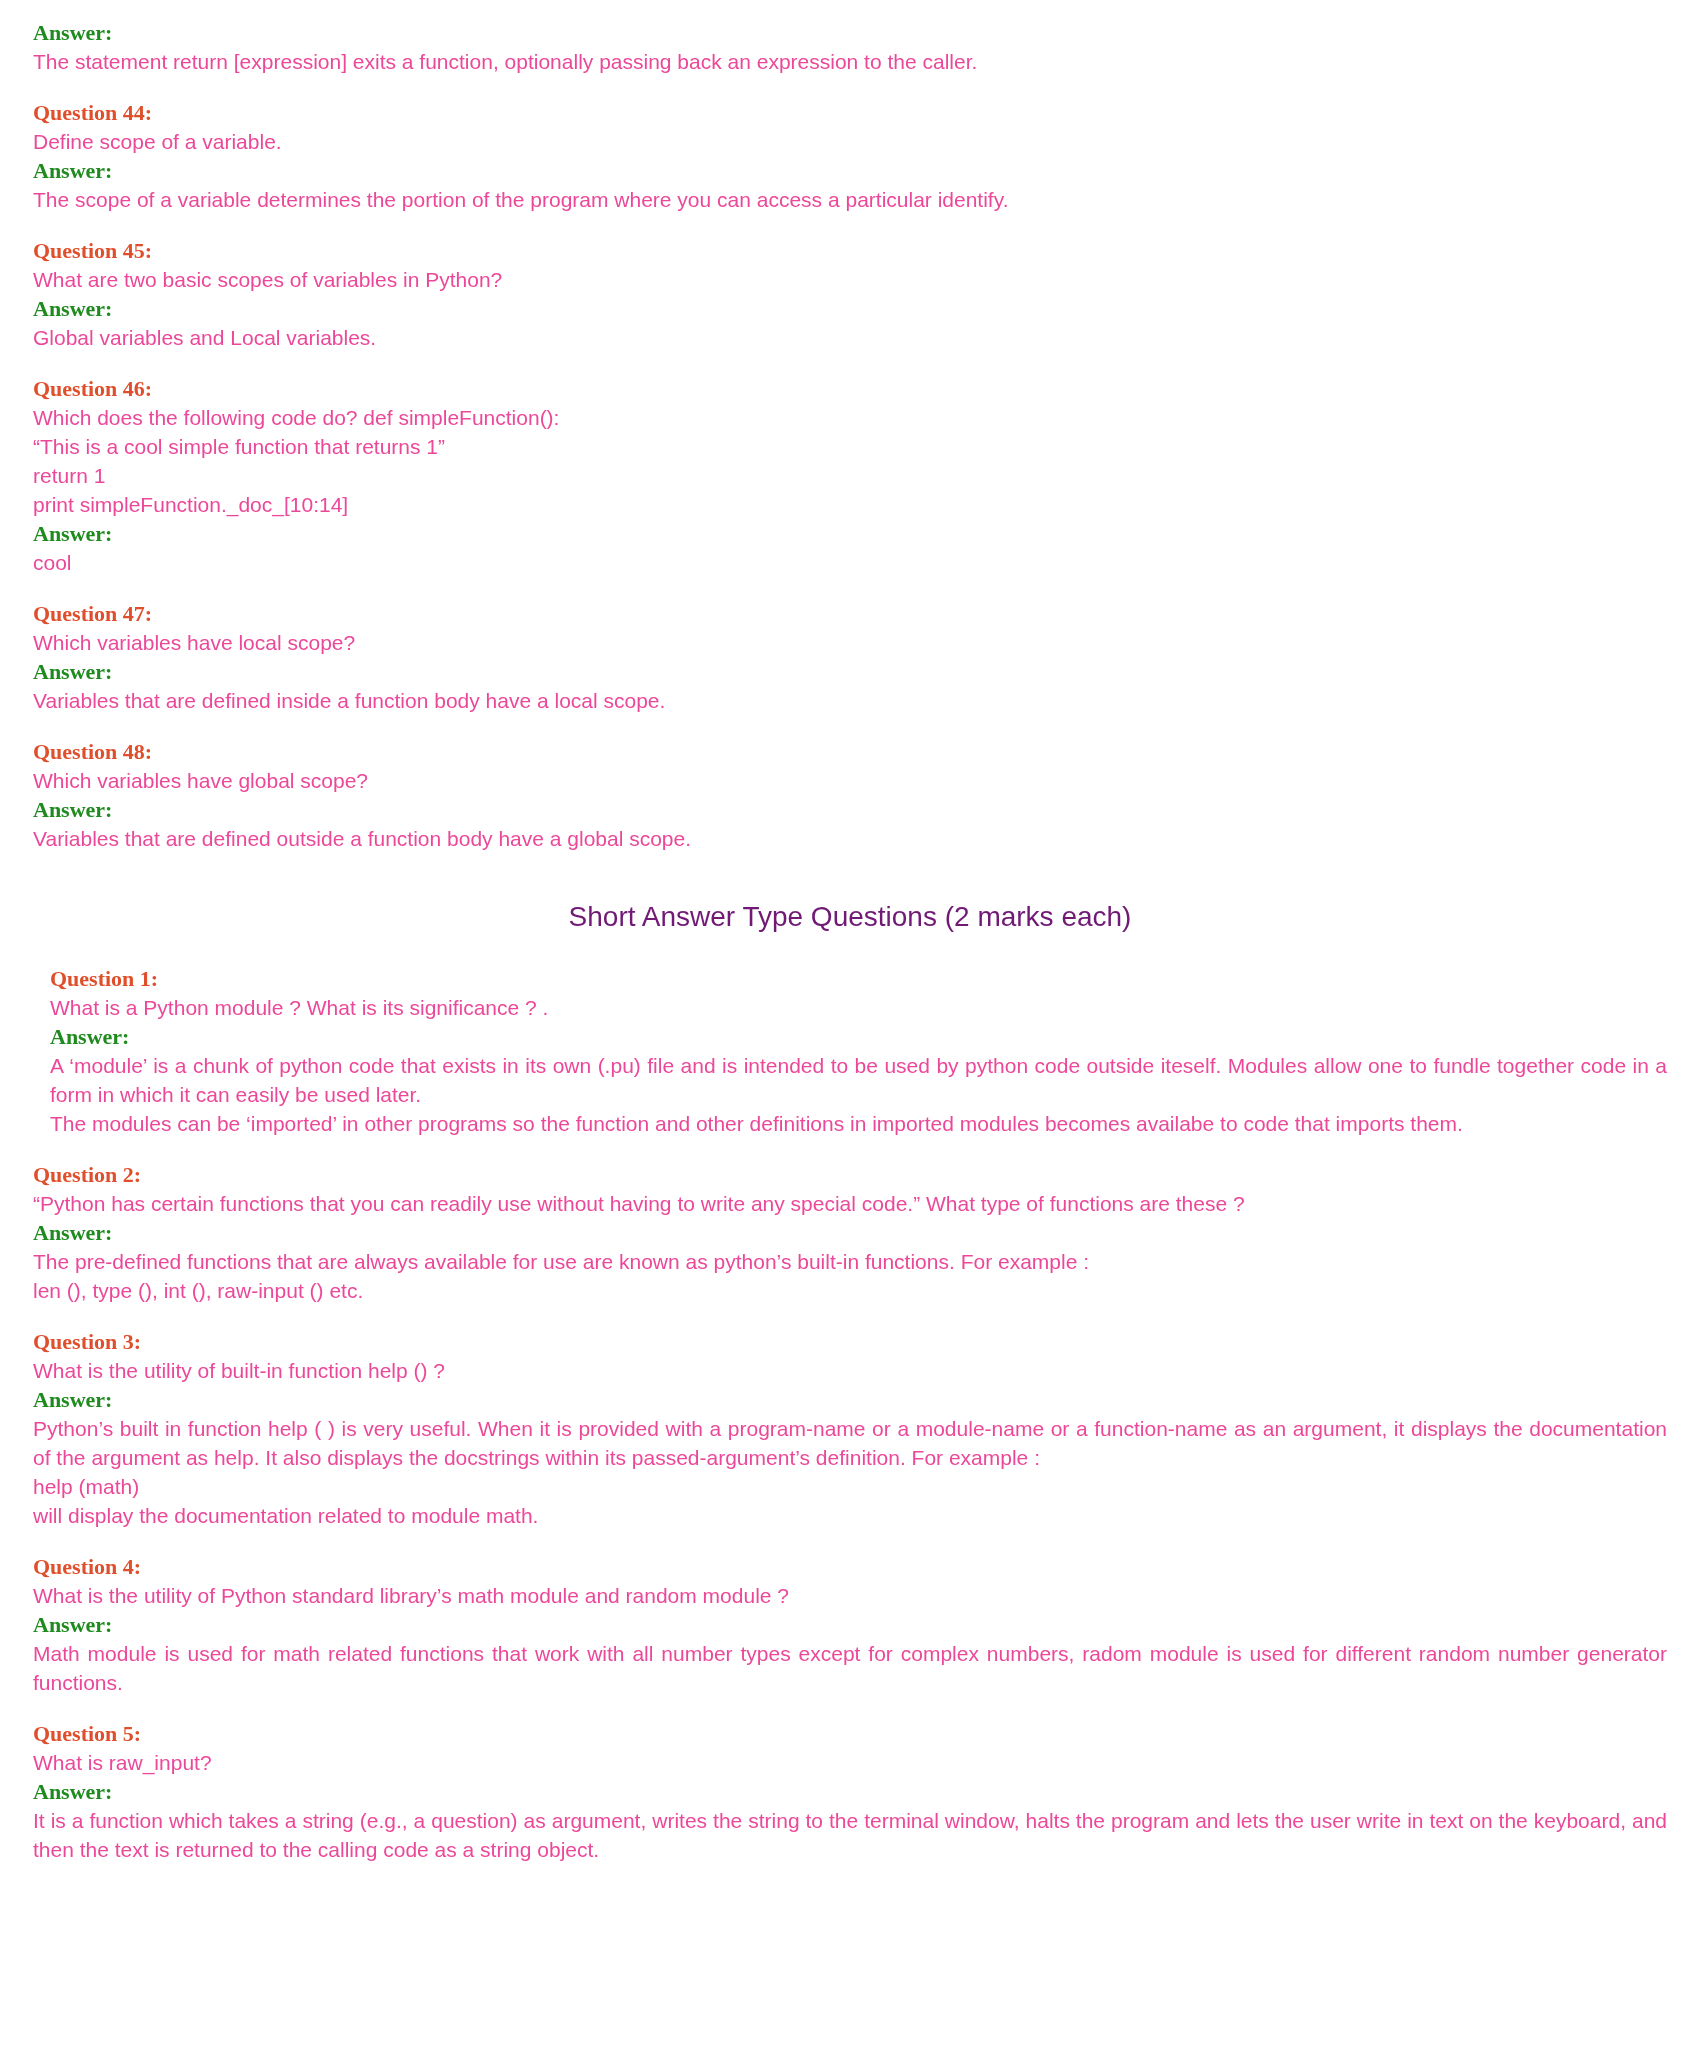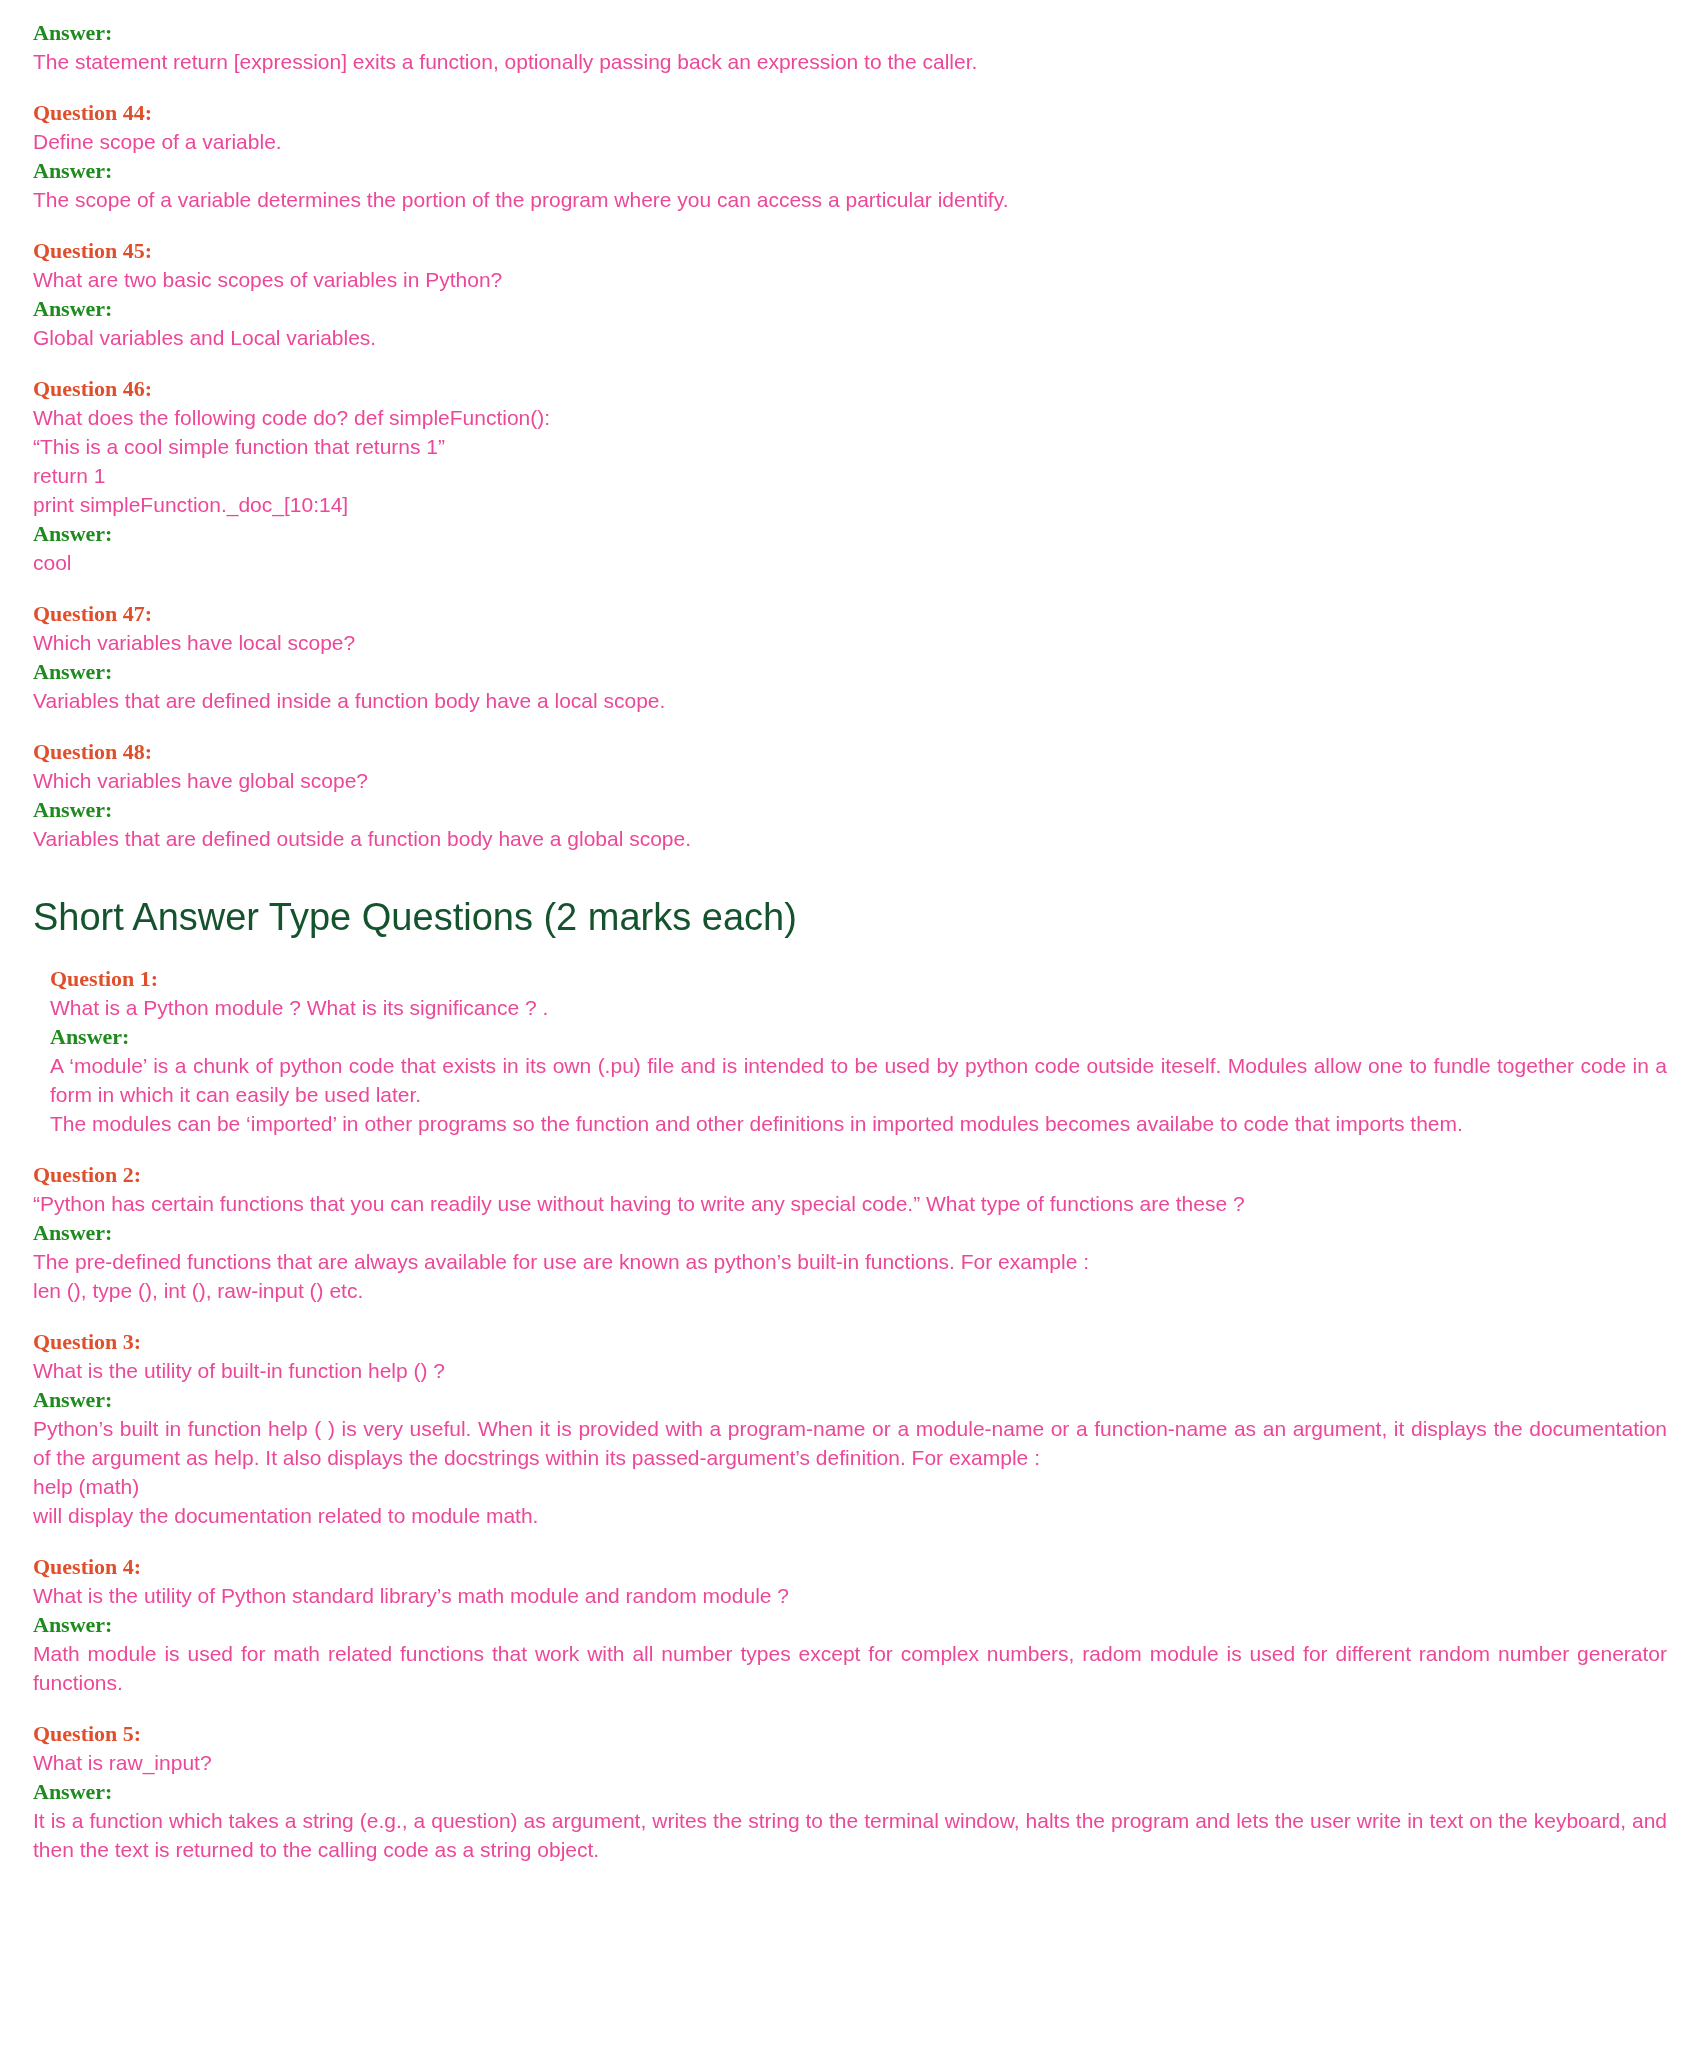--- a/index.html
+++ b/index.html
@@ -30,24 +30,24 @@
   .a-label { color: #1f8b1f; }
   .line, .para {
     font-size: 21px;
     line-height: 29px;
     color: #ec4899;
   }
   .para {
     text-align: justify;
   }
   .section-heading {
-    font-size: 38px;
+    font-size: 28px;
     line-height: 40px;
-    text-align: left;
-    color: #14532d;
+    text-align: center;
+    color: #701a75;
     font-weight: 400;
     margin-top: 44px;
     margin-bottom: 27px;
   }
   .section-heading + .qa-block {
     margin-top: 0;
     margin-left: 17px;
   }
 </style>
 </head>
@@ -69,21 +69,21 @@
 
   <div class="qa-block">
     <div class="q-label">Question 45:</div>
     <div class="line">What are two basic scopes of variables in Python?</div>
     <div class="a-label">Answer:</div>
     <div class="para">Global variables and Local variables.</div>
   </div>
 
   <div class="qa-block">
     <div class="q-label">Question 46:</div>
-    <div class="line">What does the following code do? def simpleFunction():</div>
+    <div class="line">Which does the following code do? def simpleFunction():</div>
     <div class="line">“This is a cool simple function that returns 1”</div>
     <div class="line">return 1</div>
     <div class="line">print simpleFunction._doc_[10:14]</div>
     <div class="a-label">Answer:</div>
     <div class="para">cool</div>
   </div>
 
   <div class="qa-block">
     <div class="q-label">Question 47:</div>
     <div class="line">Which variables have local scope?</div>

